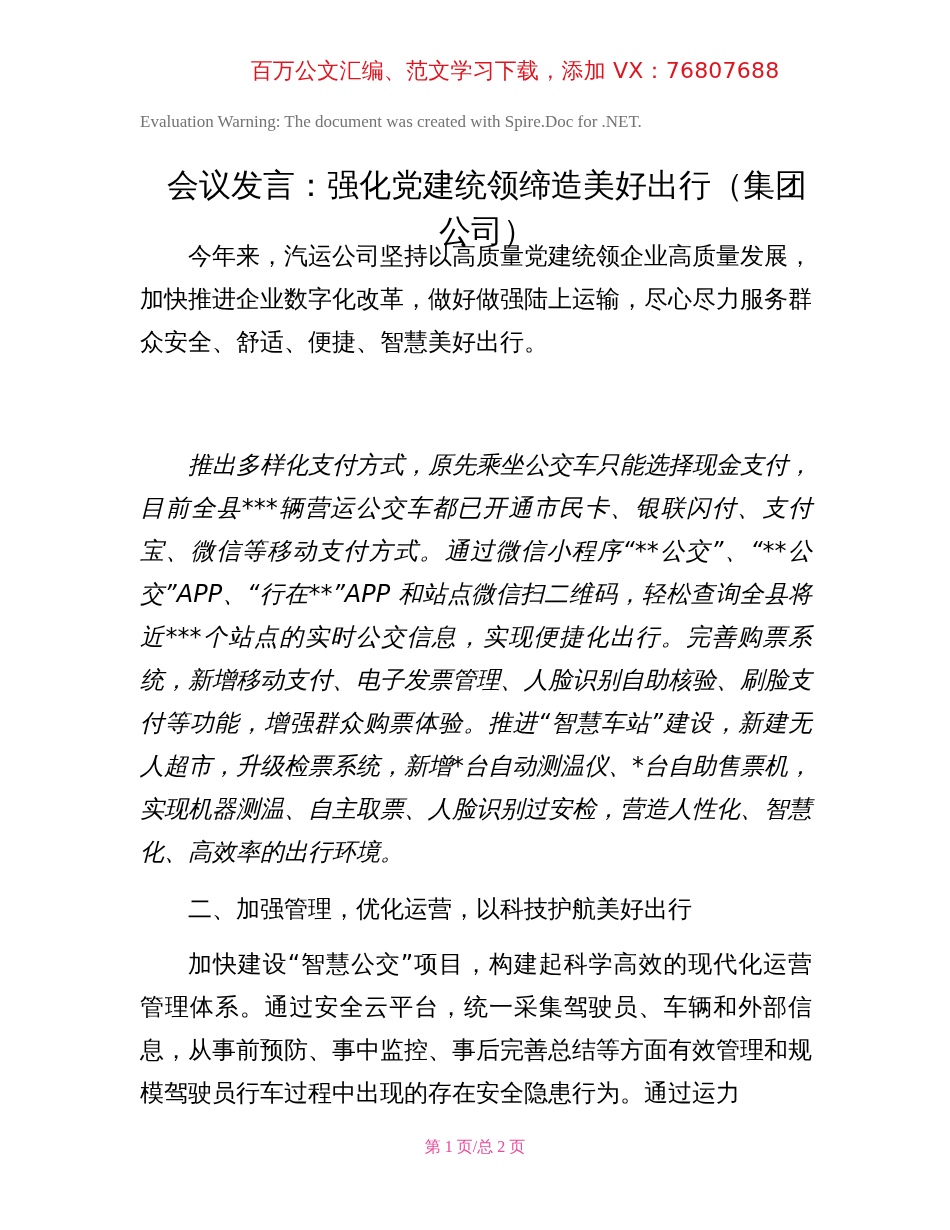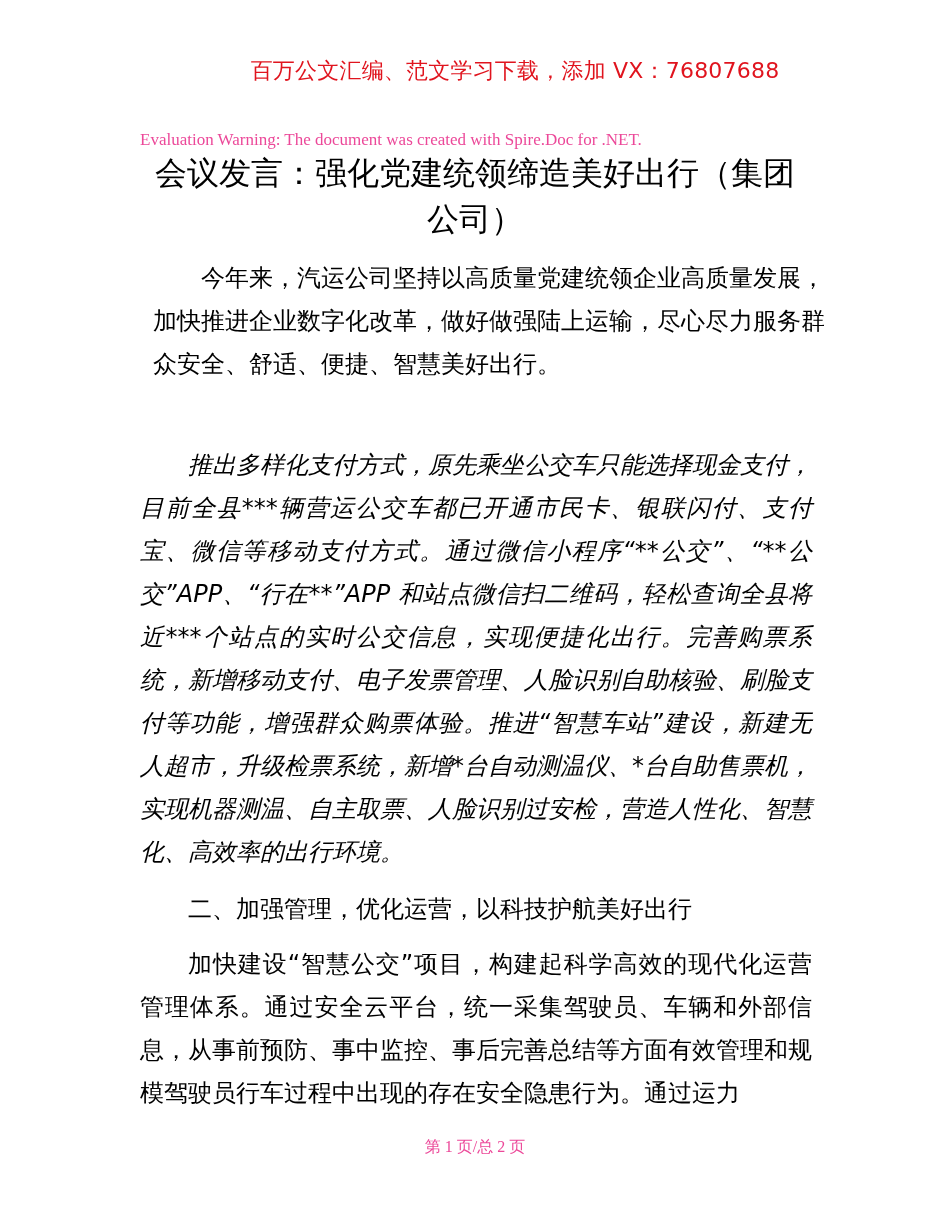--- a/index.html
+++ b/index.html
@@ -27,54 +27,54 @@
       left: 0;
       width: 950px;
       text-align: center;
       font-size: 22px;
       color: #e0141e;
       letter-spacing: 0.2px;
       padding-left: 40px;
     }
     .eval-warning {
       position: absolute;
-      top: 130px;
+      top: 112px;
       left: 140px;
       font-family: "Liberation Serif", "DejaVu Serif", serif;
       font-size: 17px;
-      color: #ec4899;
+      color: #737373;
       white-space: nowrap;
     }
     .doc-title {
       position: absolute;
       top: 150px;
       left: 140px;
       width: 670px;
       text-align: center;
       font-size: 32px;
       line-height: 46px;
       color: #000;
-      margin: 0;
+      margin: 12px;
       font-weight: normal;
     }
     .body-text {
       position: absolute;
       left: 140px;
       width: 672px;
       font-size: 24px;
       line-height: 43px;
       color: #000;
       margin: 0;
       text-align: justify;
       text-justify: inter-character;
     }
     .indent {
       text-indent: 48px;
     }
-    .p1 { top: 257px; margin-left: 13px; }
+    .p1 { top: 235px; }
     .h1 { top: 389px; }
     .p2 { top: 444px; font-style: italic; }
     .h2 { top: 888px; }
     .p3 { top: 943px; }
     .page-footer {
       position: absolute;
       top: 1137px;
       left: 0;
       width: 950px;
       text-align: center;

